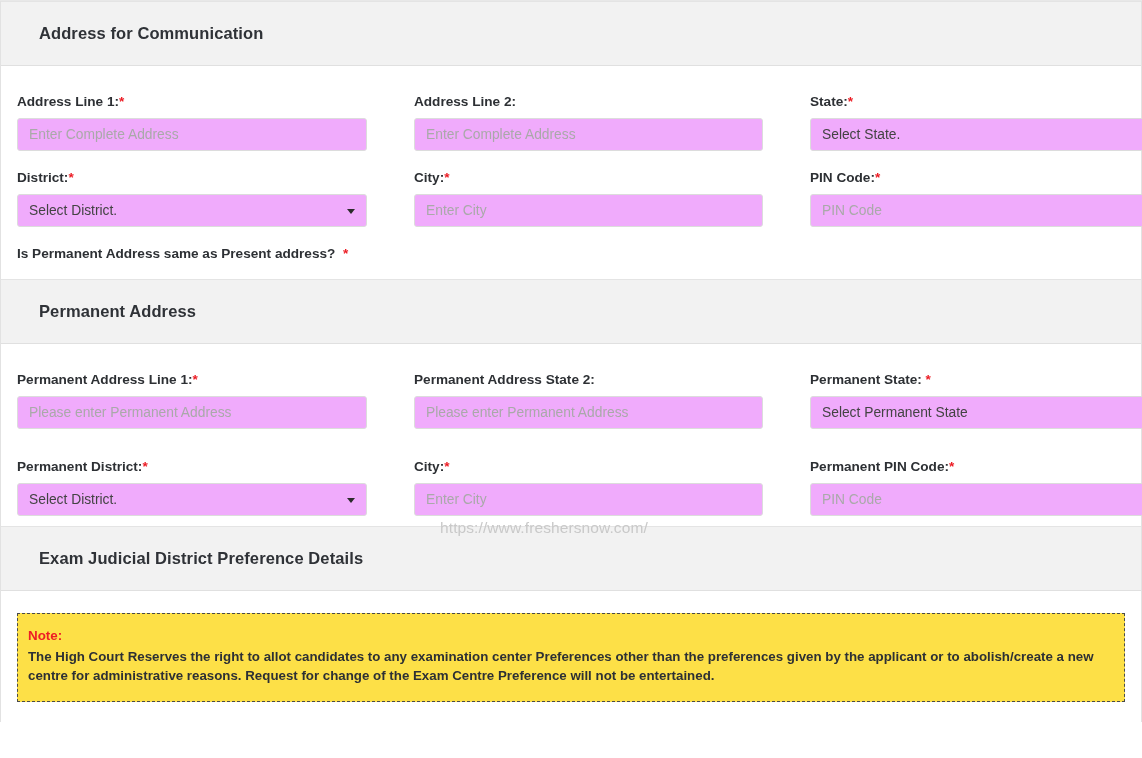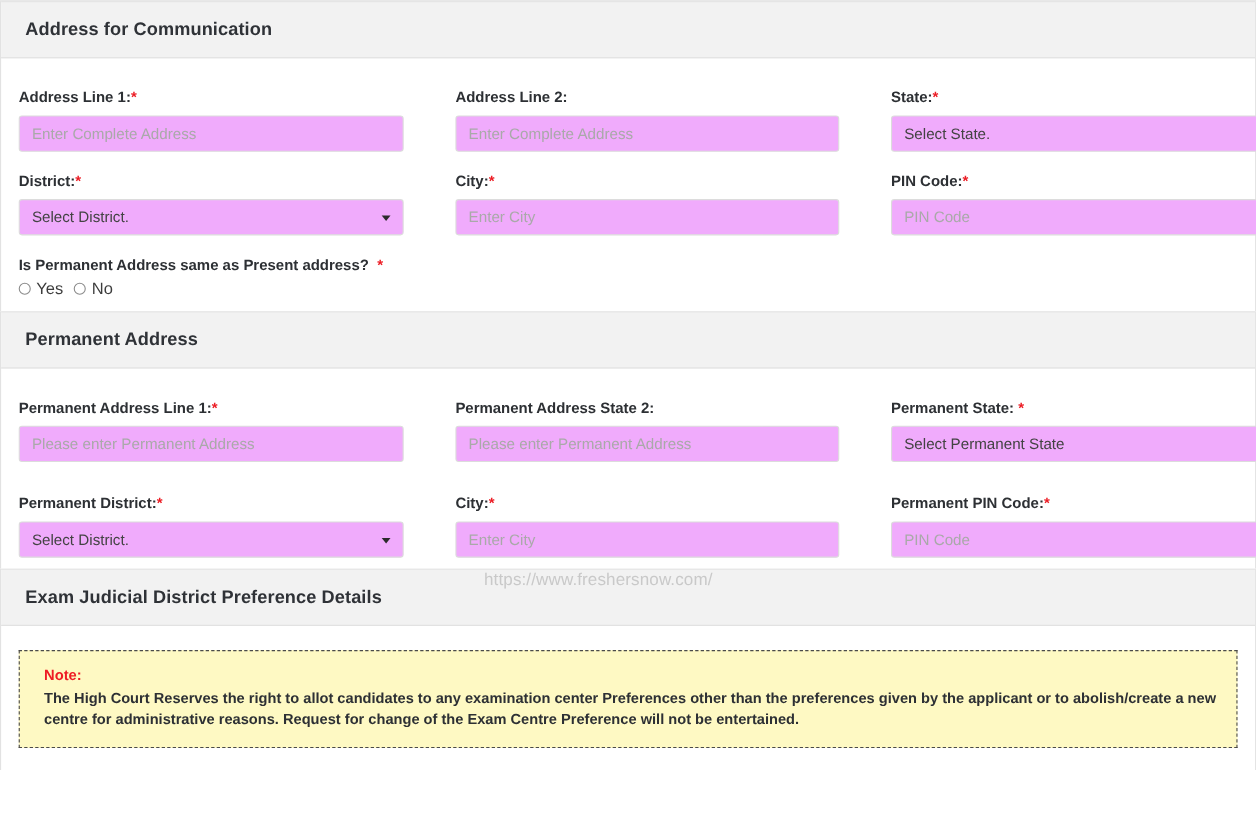--- a/index.html
+++ b/index.html
@@ -22,24 +22,24 @@
   .panel {
     position: relative;
     background: #ffffff;
     border-left: 1px solid #e2e2e2;
     border-right: 1px solid #e2e2e2;
   }
   .panel-head {
     background: #f2f2f2;
     border-top: 1px solid #e4e4e4;
     border-bottom: 1px solid #e0e0e0;
-    height: 52px;
+    height: 65px;
     display: flex;
     align-items: center;
-    padding-left: 22px;
+    padding-left: 38px;
   }
   .panel-head-title {
     font-size: 16.5px;
     font-weight: bold;
     color: #2f3237;
     letter-spacing: .1px;
   }
   .panel-body {
     padding: 0 16px;
     position: relative;
@@ -155,22 +155,22 @@
     color: #c9c9c9;
     letter-spacing: .1px;
     pointer-events: none;
     text-align: right;
   }
 
   
   .note-box {
     margin: 22px 16px 0 16px;
     border: 1px dashed #4a4a4a;
-    background: #fef9c3;
-    padding: 14px 18px 16px 22px;
+    background: #fde047;
+    padding: 14px 18px 16px 10px;
   }
   .note-title {
     color: #ee1c25;
     font-size: 13.4px;
     font-weight: bold;
     margin-bottom: 4px;
   }
   .note-text {
     color: #2d3034;
     font-size: 13.3px;
@@ -237,30 +237,20 @@
             <span>PIN Code:</span><span class="req">*</span>
           </label>
           <input class="txt" type="text" placeholder="PIN Code" style="">
         </div>
       </div>
 
       <div style="margin-top:19px;">
         <div class="radio-label">
           <span>Is Permanent Address same as Present address?</span>
           <span class="req">&nbsp;*</span>
-        </div>
-        <div class="radio-group">
-          <span class="radio-opt">
-            <span class="radio-dot"></span>
-            <span class="radio-txt">Yes</span>
-          </span>
-          <span class="radio-opt gap-opt">
-            <span class="radio-dot"></span>
-            <span class="radio-txt">No</span>
-          </span>
         </div>
       </div>
 
       <div class="wm-logo">
         <div class="mark">
           <svg width="74" height="44" viewBox="0 0 74 44">
             <path d="M6 26 C8 12 26 5 40 10 C30 14 24 22 22 32 C16 35 9 33 6 26 Z" fill="#b4d295"></path>
             <path d="M22 33 C24 20 33 12 46 10 C44 16 38 22 30 27 C28 31 25 33 22 33 Z" fill="#a3c983"></path>
             <circle cx="51.5" cy="9" r="6.2" fill="#f4a96f"></circle>
             <path d="M46 17 C52 15 58 16 61 20 C57 21 53 22 50 25 C47 30 40 35 31 36 C36 31 40 27 42 23 C43 20 44 18 46 17 Z" fill="#f0a878"></path>

